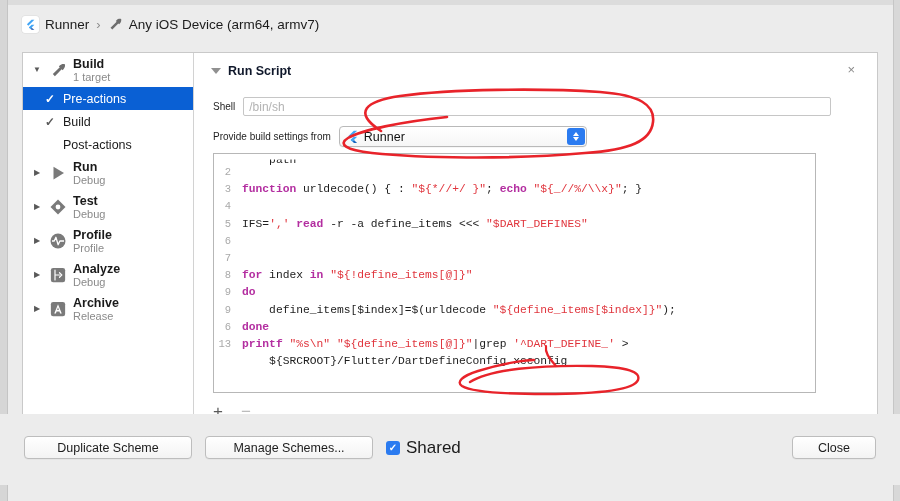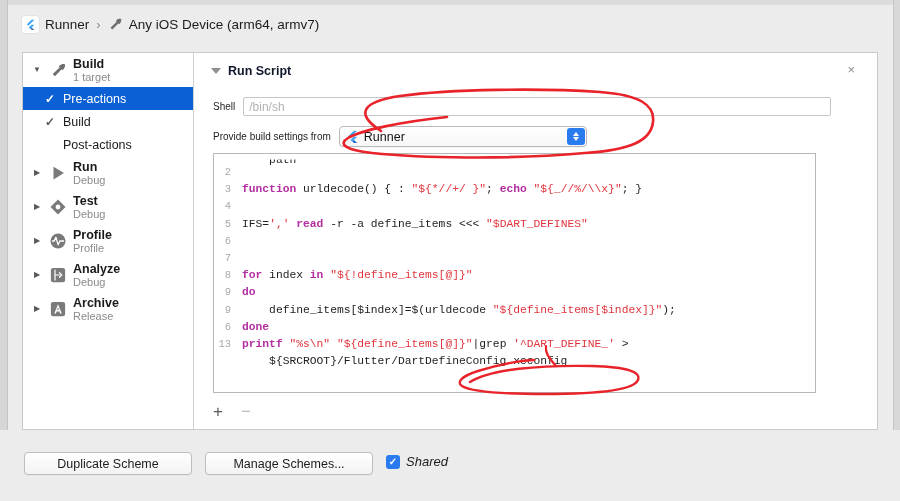--- a/index.html
+++ b/index.html
@@ -126,38 +126,38 @@
   .kw { color: #b32ea0; font-weight: bold; }
   .str { color: #e0353d; }
   .clip-top { color:#1d1d1d; }
 
   
   .pm-bar { position:absolute; left: 18px; top: 350px; display:flex; align-items:center; gap: 18px; }
   .pm { font-size: 17px; color: #5a5a5a; line-height: 1; cursor: default; }
   .pm.minus { color: #b9b9b9; }
 
   
-  .bottom { position: absolute; left: 0; bottom: 0; width: 900px; height: 71px; background: #ececec; }
+  .bottom { position: absolute; left: 0; bottom: 16px; width: 900px; height: 71px; background: #ececec; }
   .btn {
     position:absolute; height: 23px; border: 1px solid #bdbdbd; border-radius: 4px;
     background: linear-gradient(#ffffff,#f3f3f3);
     font-size: 12.5px; color:#1c1c1c; display:flex; align-items:center; justify-content:center;
     font-family:"Liberation Sans", sans-serif; cursor: default;
     box-shadow: 0 0.5px 0.5px rgba(0,0,0,0.06);
   }
   .btn-dup { left: 24px; top: 22px; width: 168px; }
   .btn-man { left: 205px; top: 22px; width: 168px; }
   .btn-close { right: 24px; top: 22px; width: 84px; }
   .shared { position:absolute; left: 386px; top: 24px; display:flex; align-items:center; gap:6px; }
   .cb {
     width: 14px; height: 14px; border-radius: 3px; background: #2b7bf0;
     display:flex; align-items:center; justify-content:center;
     color:#fff; font-size:10px; font-weight:bold; line-height:1;
   }
-  .shared-label { font-size: 13px; color:#1c1c1c;font-style:italic; }
+  .shared-label { font-size: 17px; color:#1c1c1c; }
 
   
   .annot { position:absolute; left:0; top:0; width:900px; height:501px; pointer-events:none; }
 </style>
 </head>
 <body>
 
 <div id="root">
 
   <div class="win-top"></div>
@@ -383,20 +383,21 @@
     </div>
   </div>
 
   <div class="bottom">
     <div class="btn btn-dup">Duplicate Scheme</div>
     <div class="btn btn-man">Manage Schemes...</div>
     <div class="shared">
       <span class="cb">✓</span>
       <span class="shared-label">Shared</span>
     </div>
+    <div class="btn btn-close">Close</div>
   </div>
 
   <svg class="annot" viewBox="0 0 900 501">
     <path d="M381,131 C352,112 366,101 400,96 C452,89 540,88 600,92
              C640,95 655,105 653,122 C651,141 630,150 585,153
              C505,160 420,158 372,153 C345,150 338,144 348,138
              C362,130 400,122 447,117" fill="none" stroke="#e8232a" stroke-width="2.6" stroke-linecap="round"></path>
     <path d="M470,382 C490,369 540,365 592,366 C628,367 641,372 638,380
              C634,390 600,394 545,394 C500,394 470,391 462,386
              C456,382 462,376 478,371 C500,364 524,360 534,360" fill="none" stroke="#e8232a" stroke-width="2.4" stroke-linecap="round"></path>

